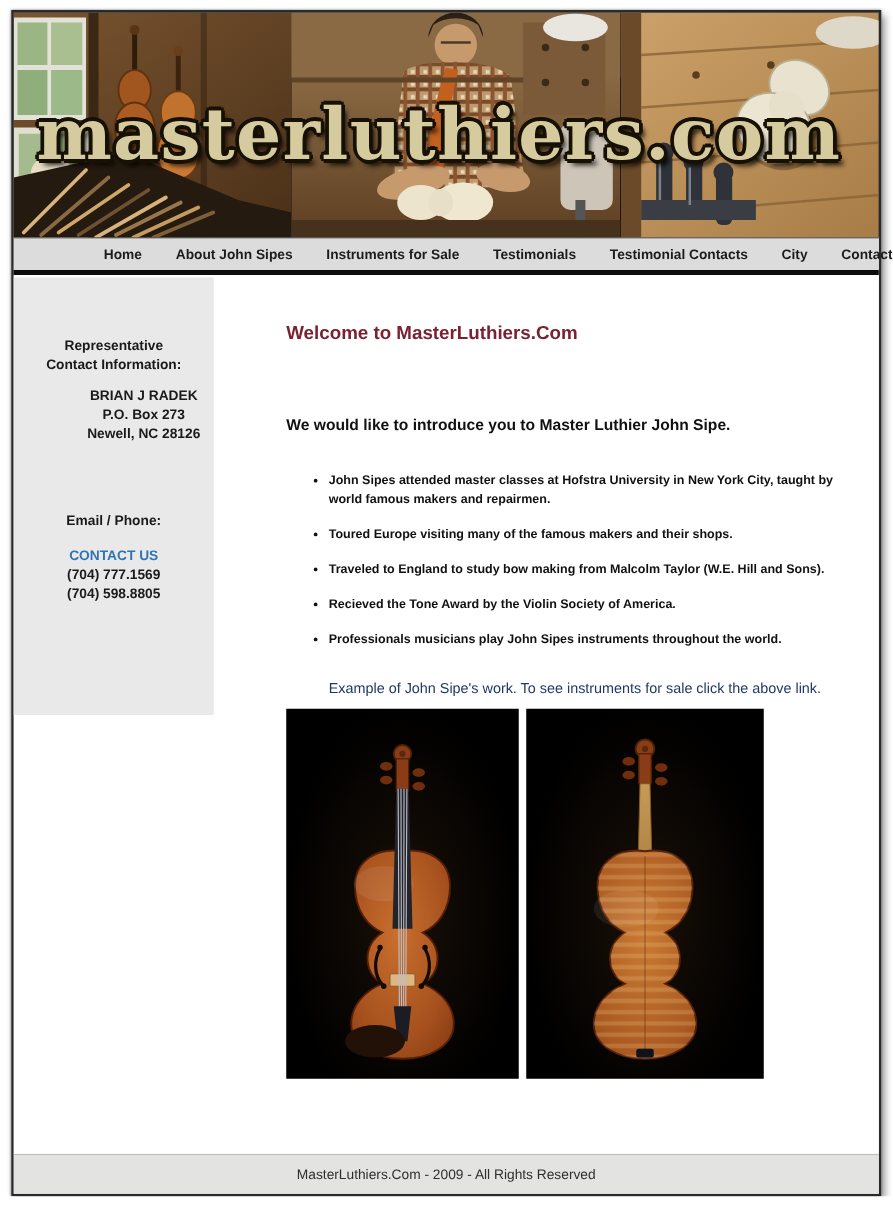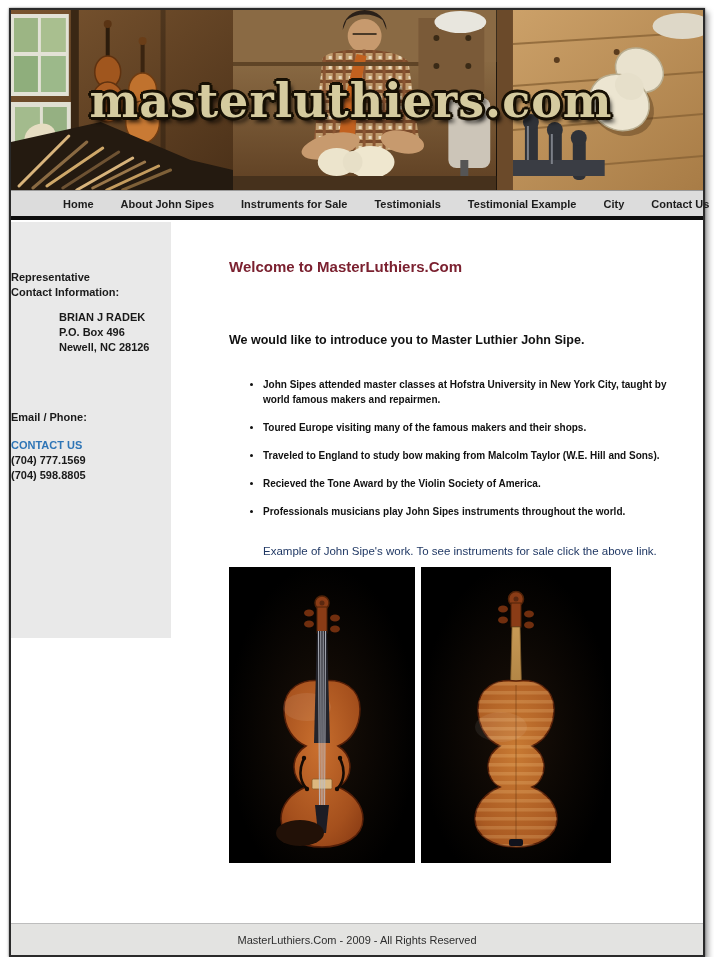--- a/index.html
+++ b/index.html
@@ -12,45 +12,45 @@
     border:2px solid #2a2a2a;
     box-shadow:3px 4px 6px rgba(0,0,0,0.4), 0 0 2px rgba(0,0,0,0.5);
     background:#ffffff;
   }
 
   
   .banner { position:relative; height:180px; display:flex; overflow:hidden; background:#000; }
   .banner svg { display:block; height:180px; }
   .logo-overlay {
     position:absolute; left:0; right:12px; top:64px; text-align:center;
-    font-family:"DejaVu Serif", serif; font-weight:bold; font-size:46px;
+    font-family:"DejaVu Serif", serif; font-weight:bold; font-size:57px;
     color:#d5cb9f; letter-spacing:1px;
     text-shadow:
       -2px -2px 0 #171004, 2px -2px 0 #171004, -2px 2px 0 #171004, 2px 2px 0 #171004,
       -3px 0 0 #171004, 3px 0 0 #171004, 0 -3px 0 #171004, 0 3px 0 #171004,
       4px 5px 4px rgba(0,0,0,0.85);
     pointer-events:none;
   }
 
   
   .nav-bar {
     height:26px; background:#dcdcdc; border-top:1px solid #9a9a9a;
-    display:flex; align-items:center; gap:27px; padding-left:52px;
+    display:flex; align-items:center; gap:27px; padding-left:72px;
   }
   .nav-item {
     font-size:11px; font-weight:700; color:#1c1c1c; cursor:pointer; white-space:nowrap;
   }
   .nav-separator { height:4px; background:#0d0d0d; }
 
   
   .content { position:relative; background:#ffffff; min-height:703px; }
 
   .sidebar {
-    position:absolute; left:0; top:2px; width:160px; height:416px;
-    background:#e9e9e9; font-weight:700; font-size:11px;
+    position:absolute; left:0; top:2px; width:160px; height:350px;
+    background:#e9e9e9; text-align:center; font-weight:700; font-size:11px;
     color:#1a1a1a; line-height:15px;
   }
   .sidebar .block-heading { padding-top:48px; }
   .sidebar .block-address { margin-top:10px;padding-left:48px; }
   .sidebar .block-emailphone { margin-top:55px; }
   .contact-link { display:inline-block; margin-top:13px; color:#2e75b6; cursor:pointer; text-decoration:none; }
 
   .main-col { margin-left:218px; width:472px; padding-right:6px; }
   .page-heading { padding-top:38px; font-size:15px; font-weight:700; color:#7b2130; }
   .intro-text { margin-top:58px; font-size:12.5px; font-weight:700; color:#111; }
@@ -224,36 +224,36 @@
     </svg>
 
     <div class="logo-overlay">masterluthiers.com</div>
   </header>
 
   <nav class="nav-bar">
     <span class="nav-item">Home</span>
     <span class="nav-item">About John Sipes</span>
     <span class="nav-item">Instruments for Sale</span>
     <span class="nav-item">Testimonials</span>
-    <span class="nav-item">Testimonial Example</span>
+    <span class="nav-item">Testimonial Contacts</span>
     <span class="nav-item">City</span>
     <span class="nav-item">Contact Us</span>
   </nav>
   <div class="nav-separator"></div>
 
   <div class="content">
 
     <aside class="sidebar">
       <div class="block-heading">
         <div>Representative</div>
         <div>Contact Information:</div>
       </div>
       <div class="block-address">
         <div>BRIAN J RADEK</div>
-        <div>P.O. Box 496</div>
+        <div>P.O. Box 273</div>
         <div>Newell, NC 28126</div>
       </div>
       <div class="block-emailphone">
         <div>Email / Phone:</div>
         <a class="contact-link">CONTACT US</a>
         <div>(704) 777.1569</div>
         <div>(704) 598.8805</div>
       </div>
     </aside>
 

